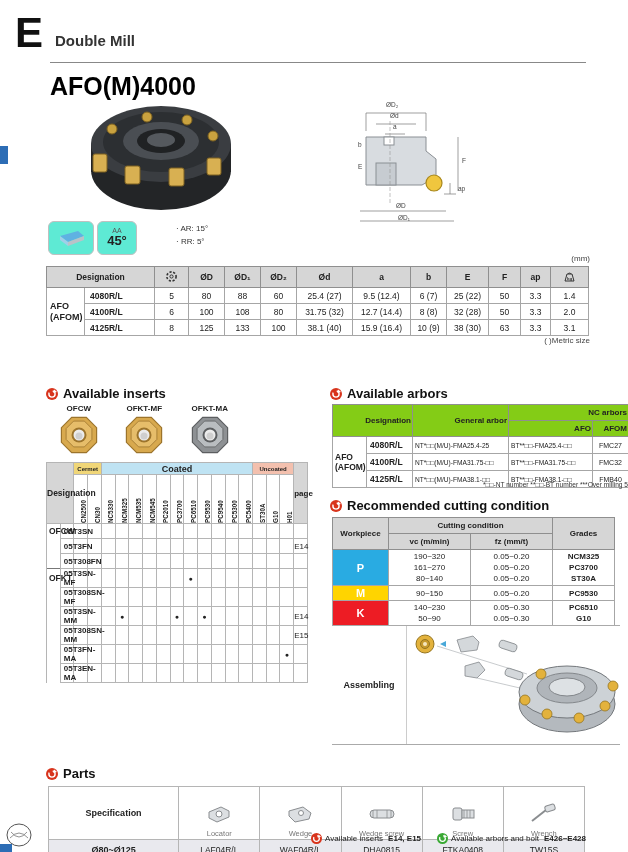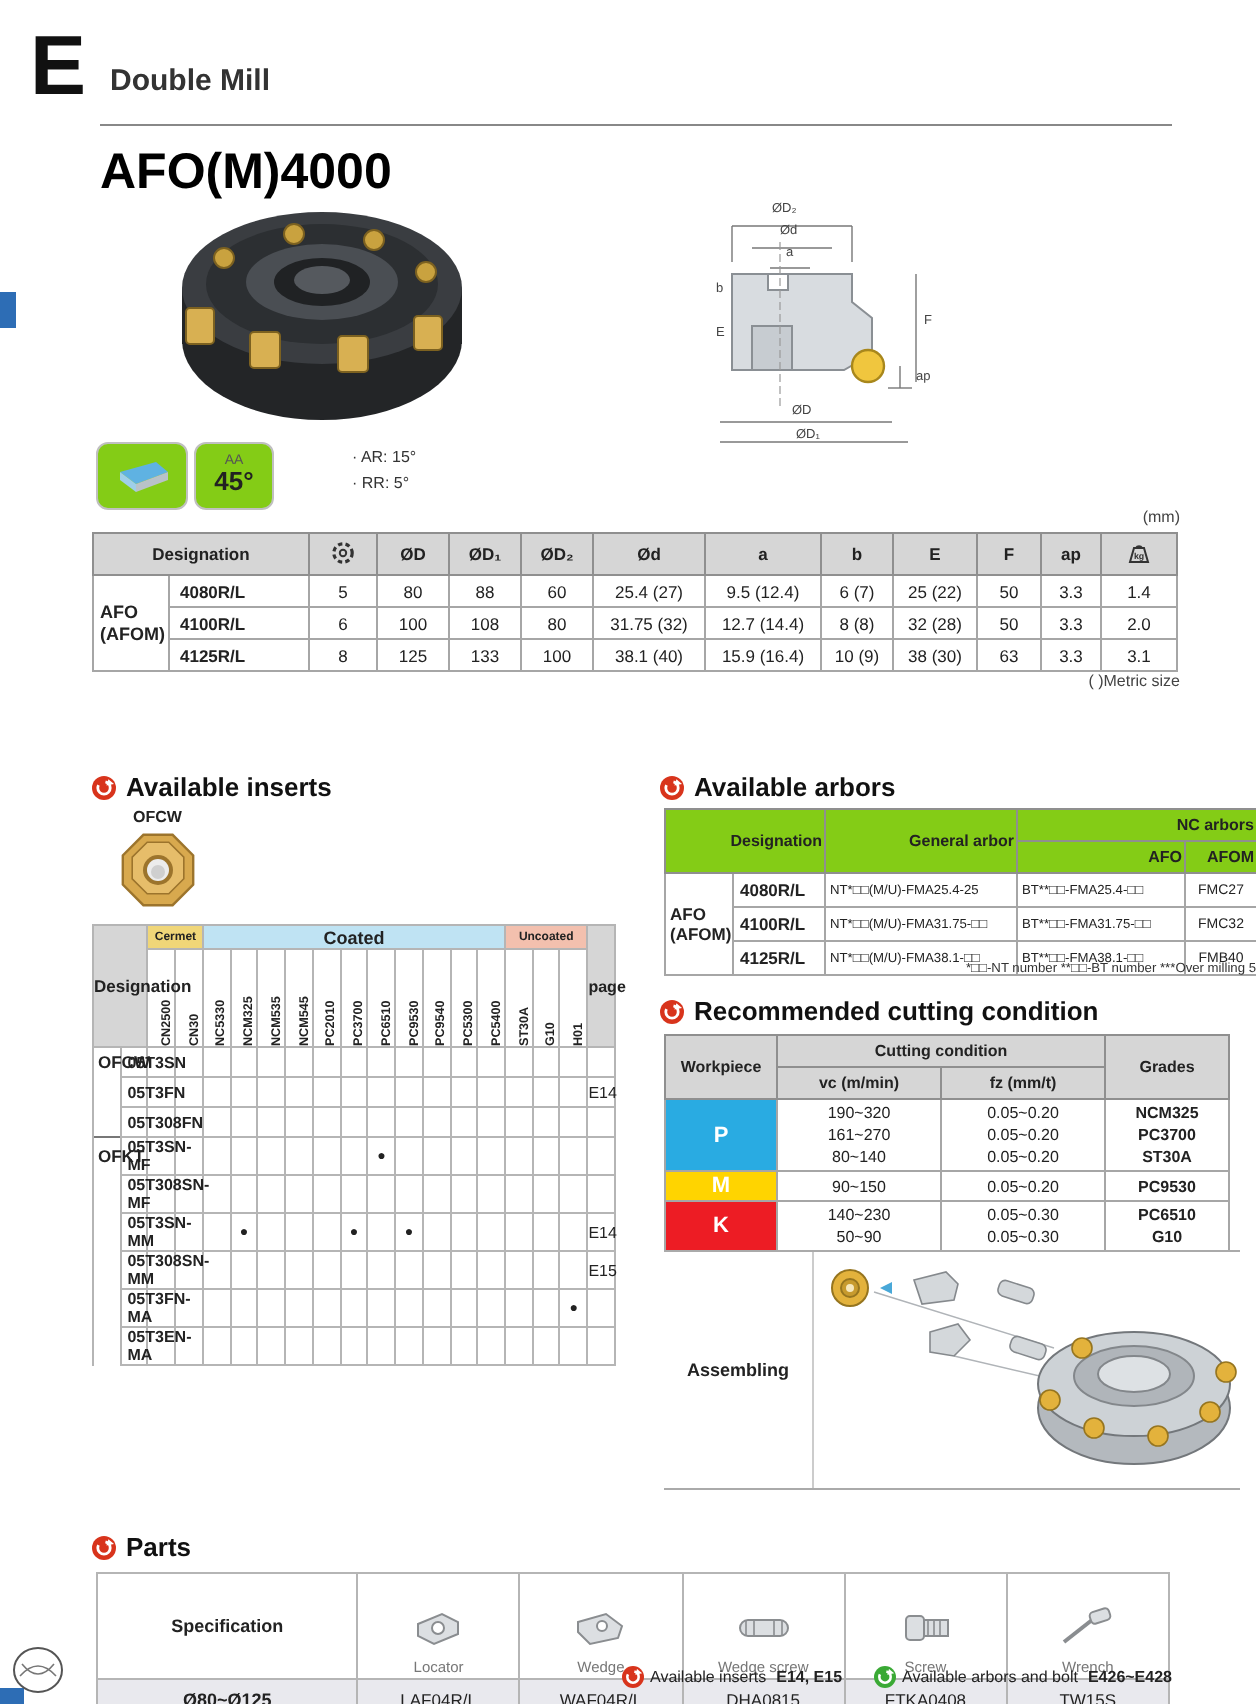--- a/index.html
+++ b/index.html
@@ -7,21 +7,21 @@
        font-family:"Liberation Sans","DejaVu Sans",sans-serif;color:#222;overflow:hidden;}
   .abs{position:absolute;}
   
   #sec-letter{left:15px;top:12px;font-size:42px;font-weight:bold;color:#111;line-height:1;}
   #sec-title{left:55px;top:32px;font-size:15px;font-weight:bold;color:#333;}
   #head-rule{left:50px;top:62px;width:536px;height:1px;background:#888;}
   #product-title{left:50px;top:72px;font-size:25px;font-weight:bold;color:#000;}
   #edge-tab-top{left:0;top:146px;width:8px;height:18px;background:#2d6db5;}
   #edge-tab-bottom{left:0;top:844px;width:12px;height:8px;background:#2d6db5;}
   
-  .geo-box{border:1px solid #c0c0c0;border-radius:6px;background:#84cc16;
+  .geo-box{border:1px solid #c0c0c0;border-radius:6px;background:#5eead4;
            display:flex;flex-direction:column;align-items:center;justify-content:center;}
   #geo-shape{left:48px;top:221px;width:44px;height:32px;}
   #geo-angle{left:97px;top:221px;width:38px;height:32px;}
   #geo-angle .sub{font-size:7px;color:#555;line-height:1;}
   #geo-angle .ang{font-size:13px;font-weight:bold;color:#222;line-height:1.1;}
   #geo-notes{left:142px;top:223px;font-size:8px;color:#333;line-height:1.6;margin-left:34px;}
   
   #unit-note{right:38px;top:254px;font-size:8px;color:#444;}
   #metric-note{right:38px;top:336px;font-size:8px;color:#444;}
   table{border-collapse:collapse;}
@@ -277,20 +277,40 @@
       <div class="ins-cell">
         <div class="ins-label">OFCW</div>
         <svg width="46" height="40" viewBox="0 0 46 40">
           <polygon points="40.6,27.3 30.3,37.6 15.7,37.6 5.4,27.3 5.4,12.7 15.7,2.4 30.3,2.4 40.6,12.7" fill="#d8a94e" stroke="#9c742c" stroke-width="1.2"></polygon>
           <polygon points="35.9,24.4 28.4,31.9 17.6,31.9 10.1,24.4 10.1,13.6 17.6,6.1 28.4,6.1 35.9,13.6" fill="#e6bd6a" stroke="#9c742c" stroke-width="0.8"></polygon>
           <circle cx="23" cy="20" r="7.5" fill="#9c742c"></circle>
           <circle cx="23" cy="20" r="5.5" fill="#ececec"></circle>
           <circle cx="23" cy="21" r="3.5" fill="#cfcfcf"></circle>
         </svg>
       </div>
+      <div class="ins-cell">
+        <div class="ins-label">OFKT-MF</div>
+        <svg width="46" height="40" viewBox="0 0 46 40">
+          <polygon points="40.6,27.3 30.3,37.6 15.7,37.6 5.4,27.3 5.4,12.7 15.7,2.4 30.3,2.4 40.6,12.7" fill="#d8a94e" stroke="#9c742c" stroke-width="1.2"></polygon>
+          <polygon points="35.9,24.4 28.4,31.9 17.6,31.9 10.1,24.4 10.1,13.6 17.6,6.1 28.4,6.1 35.9,13.6" fill="#e6bd6a" stroke="#9c742c" stroke-width="0.8"></polygon>
+          <circle cx="23" cy="20" r="7.5" fill="#9c742c"></circle>
+          <circle cx="23" cy="20" r="5.5" fill="#ececec"></circle>
+          <circle cx="23" cy="21" r="3.5" fill="#cfcfcf"></circle>
+        </svg>
+      </div>
+      <div class="ins-cell">
+        <div class="ins-label">OFKT-MA</div>
+        <svg width="46" height="40" viewBox="0 0 46 40">
+          <polygon points="40.6,27.3 30.3,37.6 15.7,37.6 5.4,27.3 5.4,12.7 15.7,2.4 30.3,2.4 40.6,12.7" fill="#8e9194" stroke="#5c5e60" stroke-width="1.2"></polygon>
+          <polygon points="35.9,24.4 28.4,31.9 17.6,31.9 10.1,24.4 10.1,13.6 17.6,6.1 28.4,6.1 35.9,13.6" fill="#b9bdc0" stroke="#5c5e60" stroke-width="0.8"></polygon>
+          <circle cx="23" cy="20" r="7.5" fill="#5c5e60"></circle>
+          <circle cx="23" cy="20" r="5.5" fill="#ececec"></circle>
+          <circle cx="23" cy="21" r="3.5" fill="#cfcfcf"></circle>
+        </svg>
+      </div>
     </div>
   <table class="abs" id="insert-table">
     <thead id="insert-head">
         <tr>
           <th class="dhead" colspan="2" rowspan="2">Designation</th>
           <th class="h-cermet" colspan="2">Cermet</th>
           <th class="h-coated" colspan="11">Coated</th>
           <th class="h-unc" colspan="3">Uncoated</th>
           <th class="h-page" rowspan="2">page</th>
         </tr>

